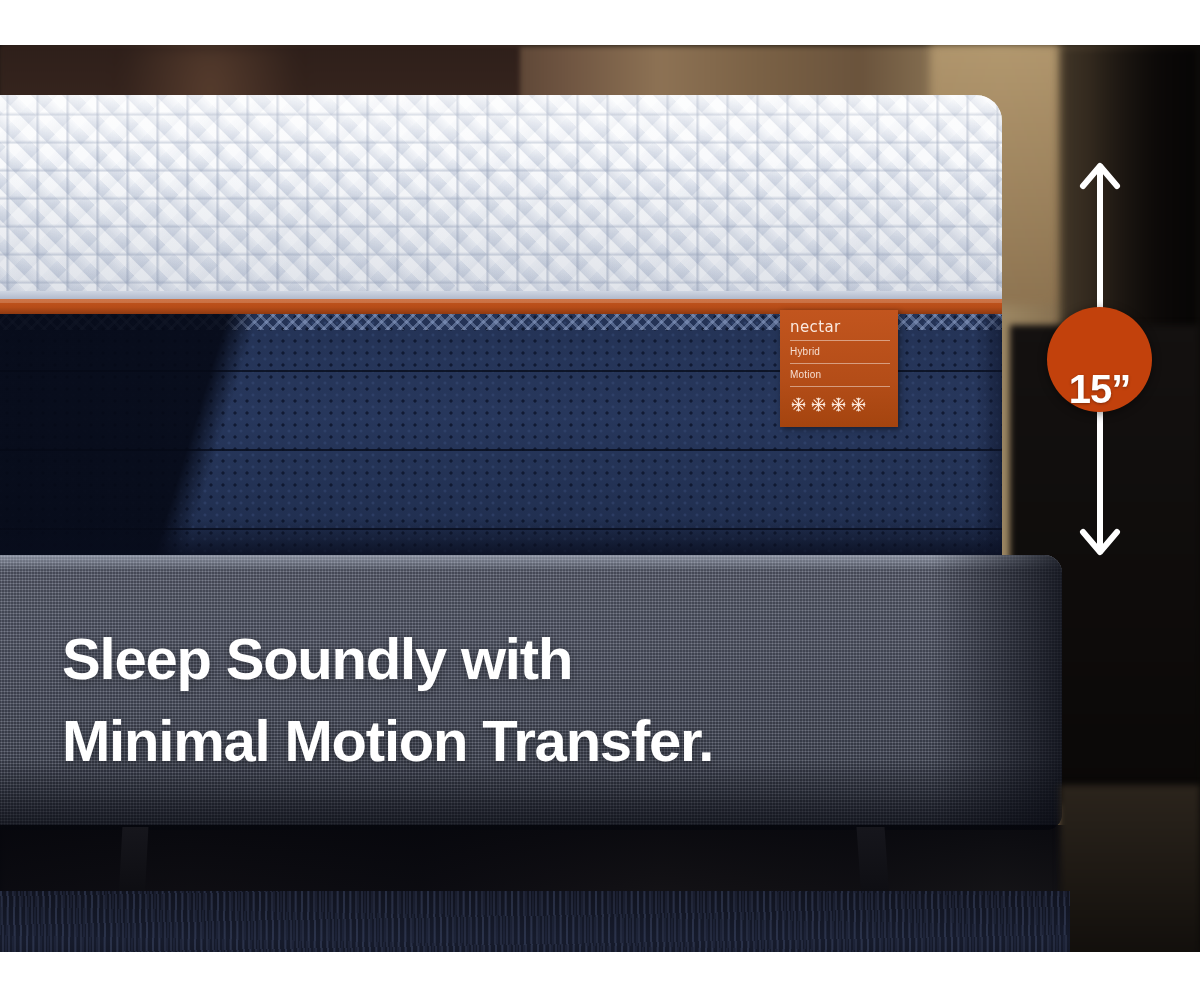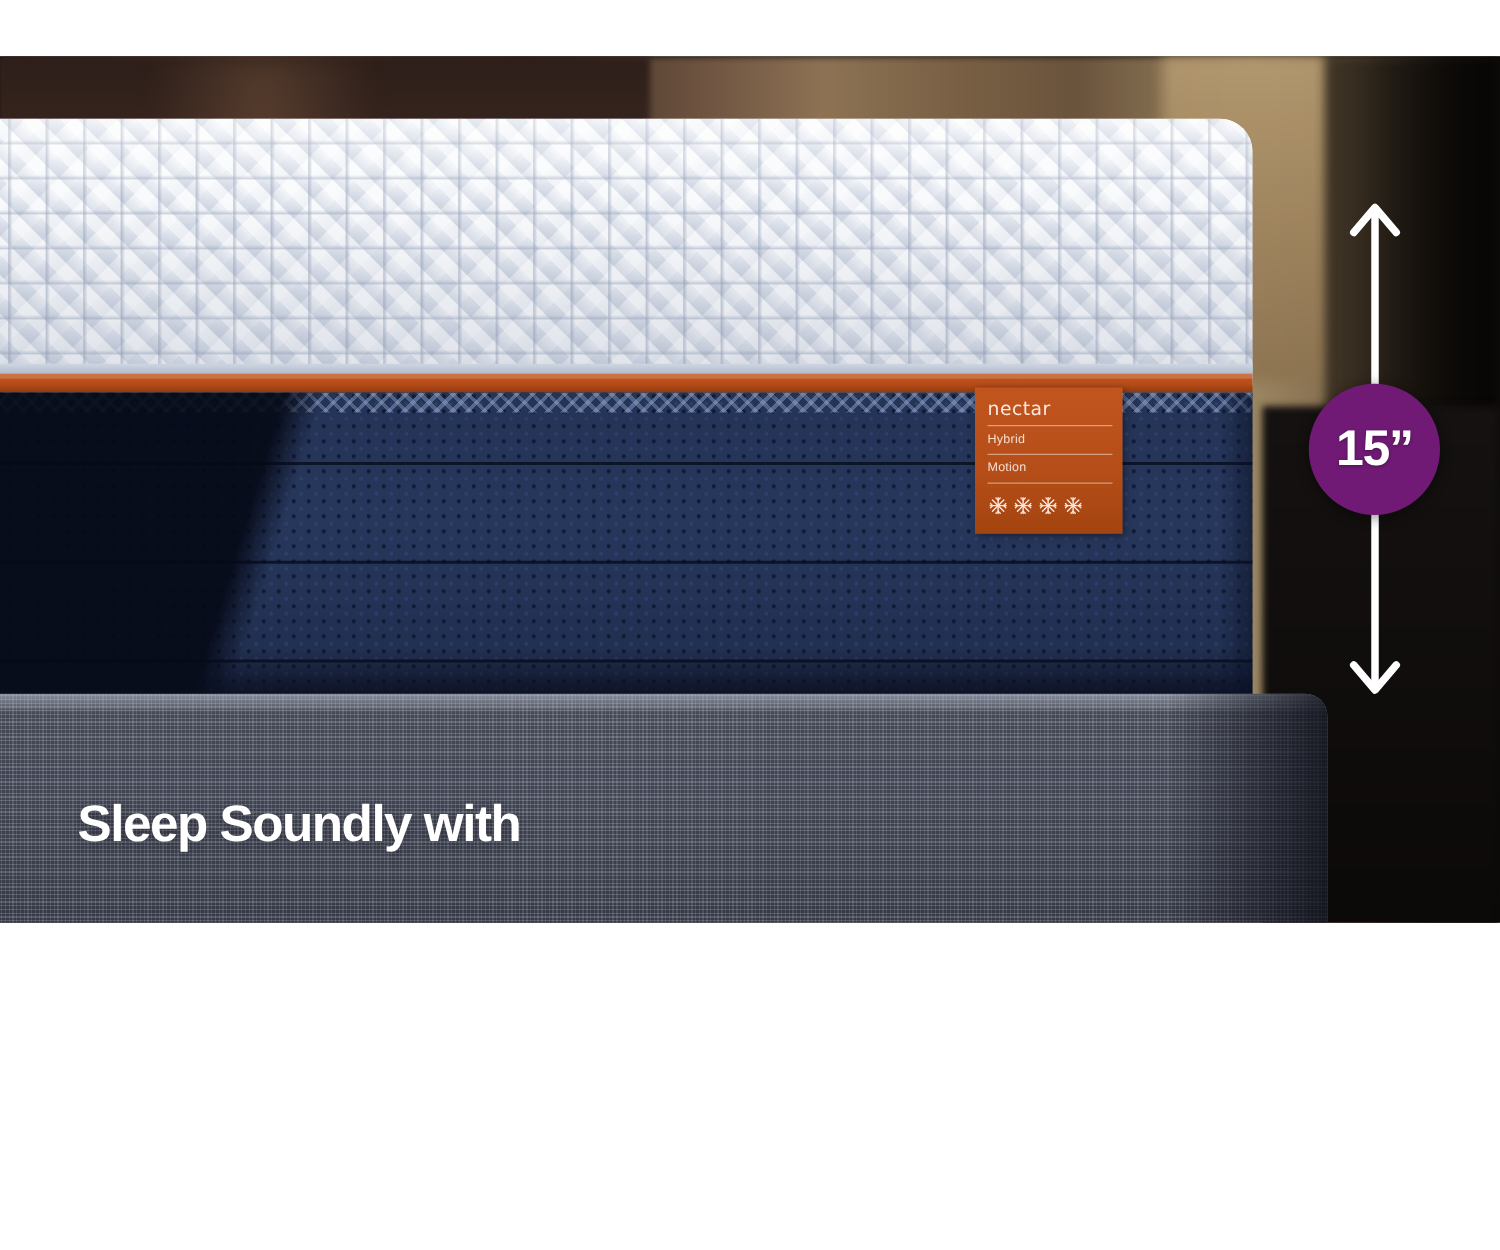--- a/index.html
+++ b/index.html
@@ -1,21 +1,21 @@
 <!DOCTYPE html>
 <html><head>
 <meta charset="utf-8">
 <style>
   html,body{margin:0;padding:0;background:#ffffff;}
   body{width:1200px;height:1000px;font-family:"Liberation Sans",sans-serif;overflow:hidden;}
 
   .stage{position:relative;width:1200px;height:1000px;background:#ffffff;overflow:hidden;}
 
   
-  .photo{position:absolute;left:0;top:45px;width:1200px;height:693px;overflow:hidden;background:#0b0a09;}
+  .photo{position:absolute;left:0;top:45px;width:1200px;height:907px;overflow:hidden;background:#0b0a09;}
 
   
   .room-wall{position:absolute;left:0;top:0;width:1200px;height:907px;
     background:
       linear-gradient(90deg,
         #3a2a21 0px, #4a362a 90px, #5a4434 190px, #4b382b 300px,
         #3c2c22 420px, #6d5340 560px, #8d7254 660px, #7a6145 760px,
         #6a533c 860px, #9c8763 1000px, #7c6547 1090px, #2a211a 1160px, #1a1512 1200px);
     filter:blur(3px);}
   .room-dark-right{position:absolute;left:1060px;top:0;width:140px;height:907px;
@@ -113,28 +113,28 @@
   .rug-tex{position:absolute;inset:0;
     background-image:repeating-linear-gradient(88deg,rgba(90,102,140,.22) 0 2px,rgba(0,0,0,0) 2px 6px),
                      repeating-linear-gradient(-88deg,rgba(70,82,118,.16) 0 2px,rgba(0,0,0,0) 2px 7px);
     filter:blur(.6px);}
   .floor-right{position:absolute;left:1060px;top:740px;width:140px;height:212px;
     background:linear-gradient(180deg,#2b241c,#0c0a08);filter:blur(3px);}
 
   
   .measure{position:absolute;left:1063px;top:110px;width:74px;height:410px;}
   .badge{position:absolute;left:1047px;top:262px;width:105px;height:105px;border-radius:50%;
-    background:#701a75;display:flex;align-items:center;justify-content:center;
+    background:#c2410c;display:flex;align-items:flex-end;justify-content:center;
     box-shadow:0 2px 10px rgba(0,0,0,.45);}
   .badge-text{color:#ffffff;font-size:40px;font-weight:bold;letter-spacing:-1px;
     font-family:"Liberation Sans",sans-serif;text-shadow:0 1px 3px rgba(0,0,0,.35);}
 
   
   .headline{position:absolute;left:62px;top:573px;width:860px;color:#ffffff;
-    font-family:"Liberation Sans",sans-serif;font-weight:bold;font-size:41px;line-height:82px;
+    font-family:"Liberation Sans",sans-serif;font-weight:bold;font-size:58px;line-height:82px;
     letter-spacing:-1.2px;text-shadow:0 2px 10px rgba(0,0,0,.30);}
   .headline div{white-space:nowrap;}
 </style>
 </head>
 <body>
 
 <div class="stage">
 
   <div class="photo">
 
@@ -265,16 +265,17 @@
         <polyline points="20,377 37,397 54,377"></polyline>
       </g>
     </svg>
 
     <div class="badge">
       <span class="badge-text">15”</span>
     </div>
 
     <div class="headline">
       <div>Sleep Soundly with</div>
+      <div>Minimal Motion Transfer.</div>
     </div>
 
   </div>
 </div>
 
 </body></html>

